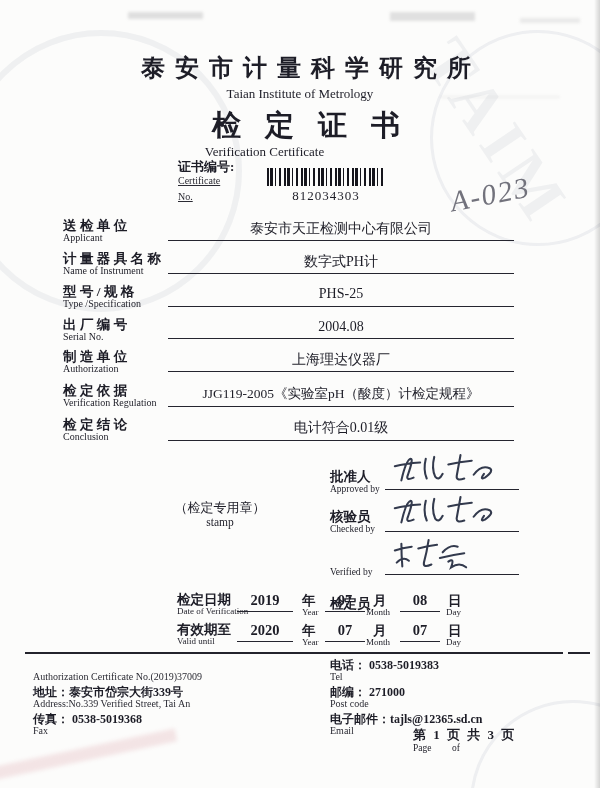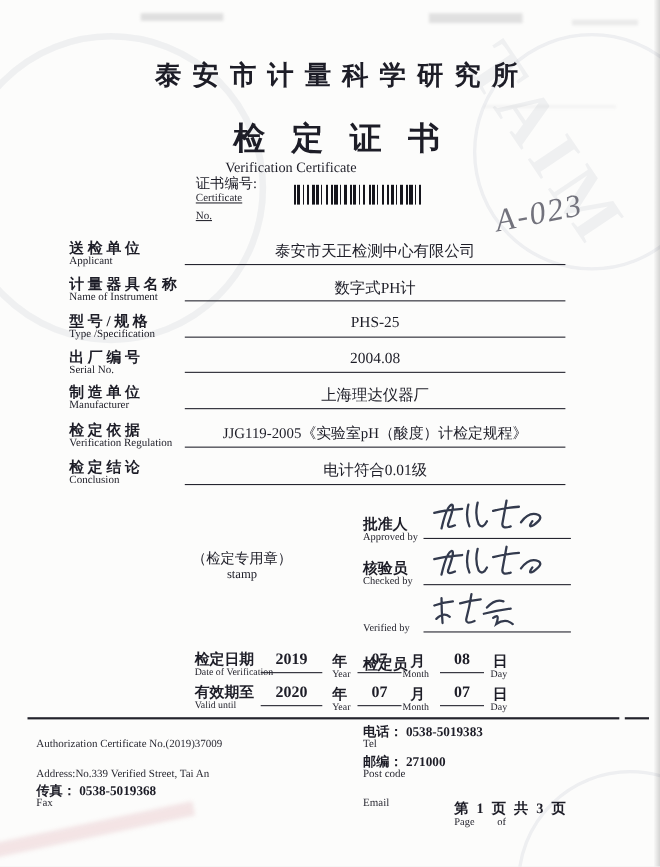--- a/index.html
+++ b/index.html
@@ -17,21 +17,21 @@
            background:linear-gradient(90deg,rgba(0,0,0,0),rgba(0,0,0,0.16));}
   .pink-smudge{background:#dda7ad;opacity:0.28;filter:blur(2px);transform:rotate(-12deg);}
   
   .org-cn{left:0;top:52px;width:600px;text-align:center;font-size:24px;font-weight:bold;
           letter-spacing:10px;padding-left:22px;box-sizing:border-box;}
   .org-en{left:0;top:86px;width:600px;text-align:center;font-size:13px;}
   .title-cn{left:0;top:106px;width:600px;text-align:center;font-size:29px;font-weight:bold;
           letter-spacing:24px;padding-left:36px;box-sizing:border-box;}
   .title-en{left:0;top:144px;width:529px;text-align:center;font-size:13px;}
   
-  .certno-cn{left:178px;top:158px;font-size:13px;font-weight:normal;}
+  .certno-cn{left:178px;top:158px;font-size:13px;font-weight:bold;}
   .certno-en{font-size:10px;color:#2a2a33;text-decoration:underline;}
   .barcode{left:267px;top:168px;width:118px;height:18px;
      background:repeating-linear-gradient(90deg,#15151c 0 2px,#fcfcfb 2px 3px,#15151c 3px 6px,
      #fcfcfb 6px 8px,#15151c 8px 9px,#fcfcfb 9px 12px,#15151c 12px 14px,#fcfcfb 14px 17px);}
   .certno-num{left:255px;top:188px;width:142px;text-align:center;font-size:13px;letter-spacing:1px;}
   .annotation{left:450px;top:178px;font-size:29px;font-style:italic;color:#72727c;
      transform:rotate(-11deg);letter-spacing:2px;font-weight:500;}
   
   .f-label{left:63px;width:112px;font-size:13.5px;font-weight:bold;white-space:nowrap;}
   .f-label-en{left:63px;width:150px;font-size:10px;white-space:nowrap;}
@@ -69,27 +69,29 @@
   <div class="abs wm-taim" style="left:470px;top:25px;">TAIM</div>
   <div class="abs wm-circle2" style="left:470px;top:700px;width:200px;height:200px;"></div>
   <div class="abs smudge" style="left:128px;top:12px;width:75px;height:7px;opacity:.35;"></div>
   <div class="abs smudge" style="left:390px;top:12px;width:85px;height:9px;opacity:.33;"></div>
   <div class="abs smudge" style="left:520px;top:18px;width:60px;height:5px;opacity:.22;"></div>
   <div class="abs smudge" style="left:440px;top:96px;width:120px;height:2px;opacity:.15;"></div>
   <div class="abs pink-smudge" style="left:-12px;top:748px;width:190px;height:13px;"></div>
   <div class="abs edge-shadow"></div>
 
   <div class="abs org-cn">泰安市计量科学研究所</div>
+  <div class="abs org-en">Taian Institute of Metrology</div>
   <div class="abs title-cn">检定证书</div>
   <div class="abs title-en">Verification Certificate</div>
 
   <div class="abs certno-cn">证书编号:</div>
   <div class="abs certno-en" style="left:178px;top:175px;">Certificate</div>
   <div class="abs certno-en" style="left:178px;top:191px;">No.</div>
   <div class="abs barcode"></div>
+  <div class="abs certno-num">812034303</div>
   <div class="abs annotation">A-023</div>
 
   <div>
     <div class="abs f-label" style="top:217px;">送  检  单  位</div>
     <div class="abs f-label-en" style="top:232px;">Applicant</div>
     <div class="abs f-value" style="top:220px;">泰安市天正检测中心有限公司</div>
     <div class="abs f-line" style="top:240px;"></div>
   </div>
   <div>
     <div class="abs f-label" style="top:250px;">计 量 器 具 名 称</div>
@@ -104,21 +106,21 @@
     <div class="abs f-line" style="top:306px;"></div>
   </div>
   <div>
     <div class="abs f-label" style="top:316px;">出  厂  编  号</div>
     <div class="abs f-label-en" style="top:331px;">Serial No.</div>
     <div class="abs f-value" style="top:319px;">2004.08</div>
     <div class="abs f-line" style="top:338px;"></div>
   </div>
   <div>
     <div class="abs f-label" style="top:348px;">制  造  单  位</div>
-    <div class="abs f-label-en" style="top:363px;">Manufacturer</div>
+    <div class="abs f-label-en" style="top:363px;">Authorization</div>
     <div class="abs f-value" style="top:351px;">上海理达仪器厂</div>
     <div class="abs f-line" style="top:371px;"></div>
   </div>
   <div>
     <div class="abs f-label" style="top:382px;">检  定  依  据</div>
     <div class="abs f-label-en" style="top:397px;">Verification Regulation</div>
     <div class="abs f-value" style="top:385px;font-size:13.5px;">JJG119-2005《实验室pH（酸度）计检定规程》</div>
     <div class="abs f-line" style="top:406px;"></div>
   </div>
   <div>
@@ -180,27 +182,29 @@
     <div class="abs d-unit-en" style="left:366px;top:637px;">Month</div>
     <div class="abs d-val" style="left:400px;top:622px;width:40px;">07</div>
     <div class="abs d-unit" style="left:448px;top:622px;">日</div>
     <div class="abs d-unit-en" style="left:446px;top:637px;">Day</div>
   </div>
 
   <div class="abs foot-sep"></div>
   <div class="abs foot-sep2"></div>
 
   <div class="abs f-en" style="left:33px;top:671px;">Authorization Certificate No.(2019)37009</div>
+  <div class="abs f-cn" style="left:33px;top:684px;">地址：泰安市岱宗大街339号</div>
   <div class="abs f-en" style="left:33px;top:698px;">Address:No.339 Verified Street, Tai An</div>
   <div class="abs f-cn" style="left:33px;top:711px;">传真：  0538-5019368</div>
   <div class="abs f-en" style="left:33px;top:725px;">Fax</div>
 
   <div class="abs f-cn" style="left:330px;top:657px;">电话： 0538-5019383</div>
   <div class="abs f-en" style="left:330px;top:671px;">Tel</div>
   <div class="abs f-cn" style="left:330px;top:684px;">邮编： 271000</div>
   <div class="abs f-en" style="left:330px;top:698px;">Post code</div>
+  <div class="abs f-cn" style="left:330px;top:711px;">电子邮件：tajls@12365.sd.cn</div>
   <div class="abs f-en" style="left:330px;top:725px;">Email</div>
 
   <div class="abs page-cn">第 1 页 共 3 页</div>
   <div class="abs page-en" style="left:413px;top:743px;">Page</div>
   <div class="abs page-en" style="left:452px;top:743px;">of</div>
 
 </div>
 
 </body></html>

